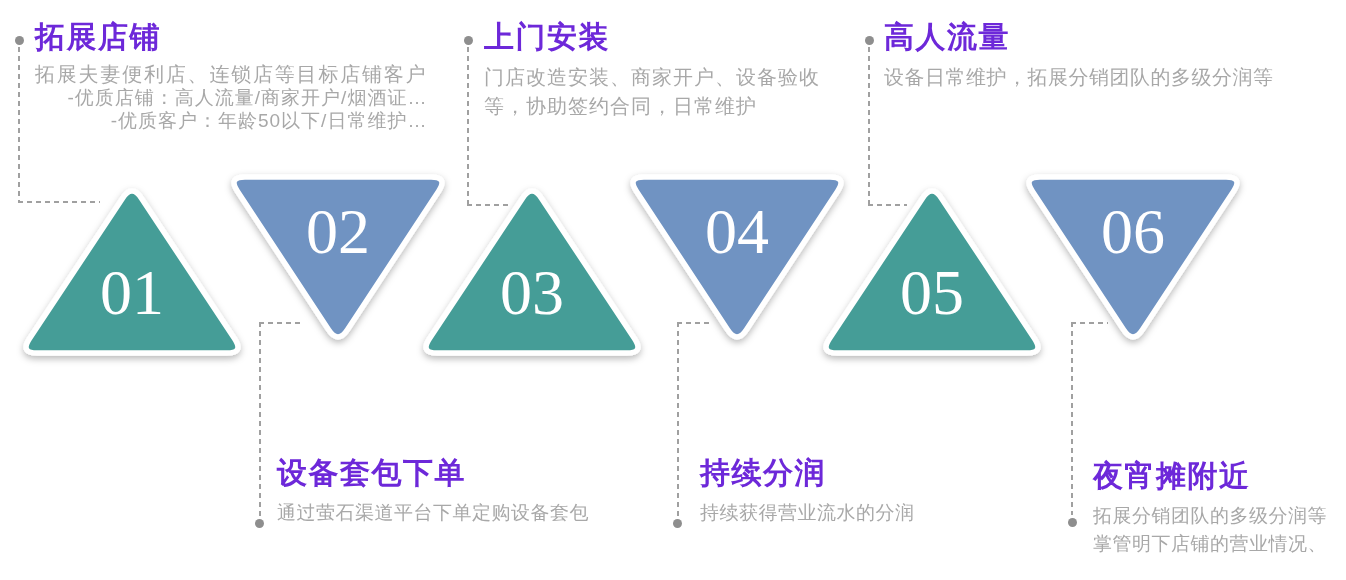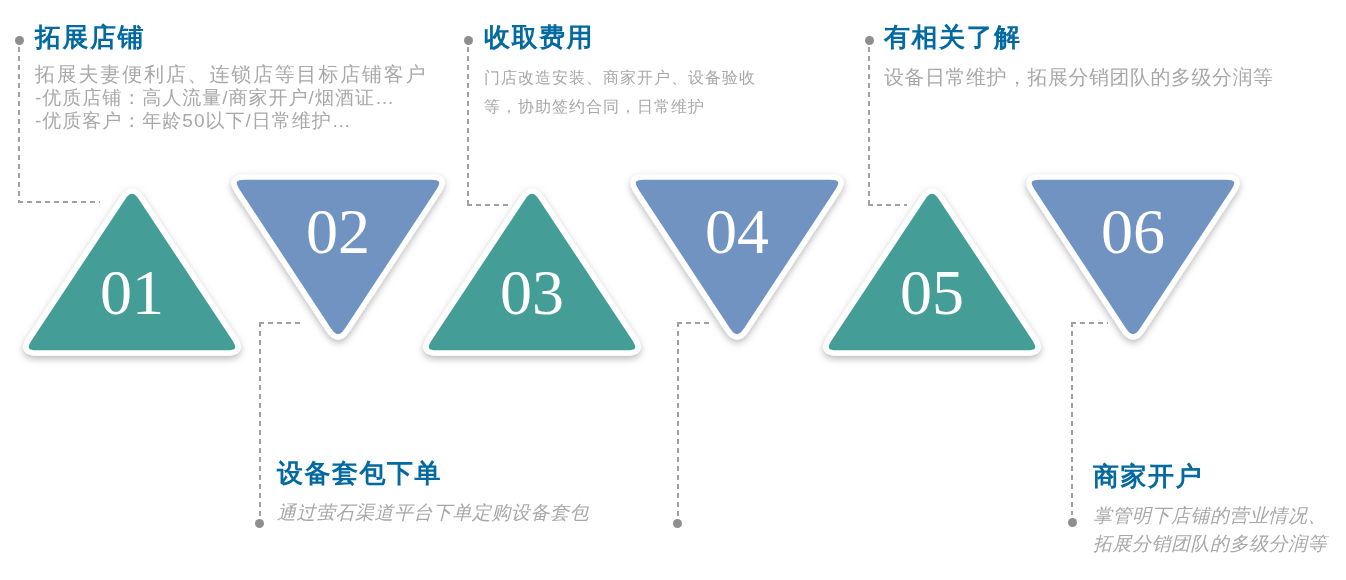--- a/index.html
+++ b/index.html
@@ -6,30 +6,30 @@
   #slide{
     position:relative;
     width:1346px;height:580px;
     background:#ffffff;
     overflow:hidden;
     font-family:"Liberation Sans","DejaVu Sans",sans-serif;
   }
   #tri-layer{position:absolute;left:0;top:0;width:1346px;height:580px;}
   .tblock{position:absolute;}
   .ttitle{
-    font-size:26px;font-weight:bold;color:#0369a1;
+    font-size:30px;font-weight:bold;color:#6d28d9;
     letter-spacing:1.5px;line-height:30px;white-space:nowrap;
   }
   .tbody{margin-top:11px;color:#a8a8a8;}
   .tbody div{white-space:nowrap;}
-  .tbody.top1{font-size:19px;line-height:23px;letter-spacing:1px;}
+  .tbody.top1{font-size:19px;line-height:23px;letter-spacing:1px;text-align:right;}
   .tbody.top1 div:first-child{font-size:20px;letter-spacing:1.8px;}
-  .tbody.top2{font-size:16px;line-height:29px;letter-spacing:1px;font-family:Liberation Serif, serif;}
+  .tbody.top2{font-size:20px;line-height:29px;letter-spacing:1px;font-family:Liberation Serif, serif;}
   .tbody.top3{font-size:20px;line-height:29px;letter-spacing:0.5px;}
-  .tbody.bottom{font-size:19px;line-height:28px;letter-spacing:0.5px;font-style:italic;}
+  .tbody.bottom{font-size:19px;line-height:28px;letter-spacing:0.5px;}
   .vline{position:absolute;width:2px;
     background:repeating-linear-gradient(to bottom,#a0a0a0 0 5px,transparent 5px 9px);}
   .hline{position:absolute;height:2px;
     background:repeating-linear-gradient(to right,#a0a0a0 0 5px,transparent 5px 9px);}
   .bullet{position:absolute;width:9px;height:9px;border-radius:50%;background:#8e8e8e;}
 </style>
 </head>
 <body>
 
 <div id="slide">
@@ -83,43 +83,49 @@
   <div class="tblock" style="left:35px;top:22px">
     <div class="ttitle">拓展店铺</div>
     <div class="tbody top1">
       <div>拓展夫妻便利店、连锁店等目标店铺客户</div>
       <div>-优质店铺：高人流量/商家开户/烟酒证…</div>
       <div>-优质客户：年龄50以下/日常维护…</div>
     </div>
   </div>
 
   <div class="tblock" style="left:484px;top:22px">
-    <div class="ttitle">收取费用</div>
+    <div class="ttitle">上门安装</div>
     <div class="tbody top2">
       <div>门店改造安装、商家开户、设备验收</div>
       <div>等，协助签约合同，日常维护</div>
     </div>
   </div>
 
   <div class="tblock" style="left:884px;top:22px">
-    <div class="ttitle">有相关了解</div>
+    <div class="ttitle">高人流量</div>
     <div class="tbody top3">
       <div>设备日常维护，拓展分销团队的多级分润等</div>
     </div>
   </div>
 
   <div class="tblock" style="left:277px;top:458px">
     <div class="ttitle">设备套包下单</div>
     <div class="tbody bottom">
       <div>通过萤石渠道平台下单定购设备套包</div>
     </div>
   </div>
 
+  <div class="tblock" style="left:700px;top:458px">
+    <div class="ttitle">持续分润</div>
+    <div class="tbody bottom">
+      <div>持续获得营业流水的分润</div>
+    </div>
+  </div>
 
   <div class="tblock" style="left:1093px;top:461px">
-    <div class="ttitle">商家开户</div>
+    <div class="ttitle">夜宵摊附近</div>
     <div class="tbody bottom">
+      <div>拓展分销团队的多级分润等</div>
       <div>掌管明下店铺的营业情况、</div>
-      <div>拓展分销团队的多级分润等</div>
     </div>
   </div>
 
 </div>
 
 </body></html>

